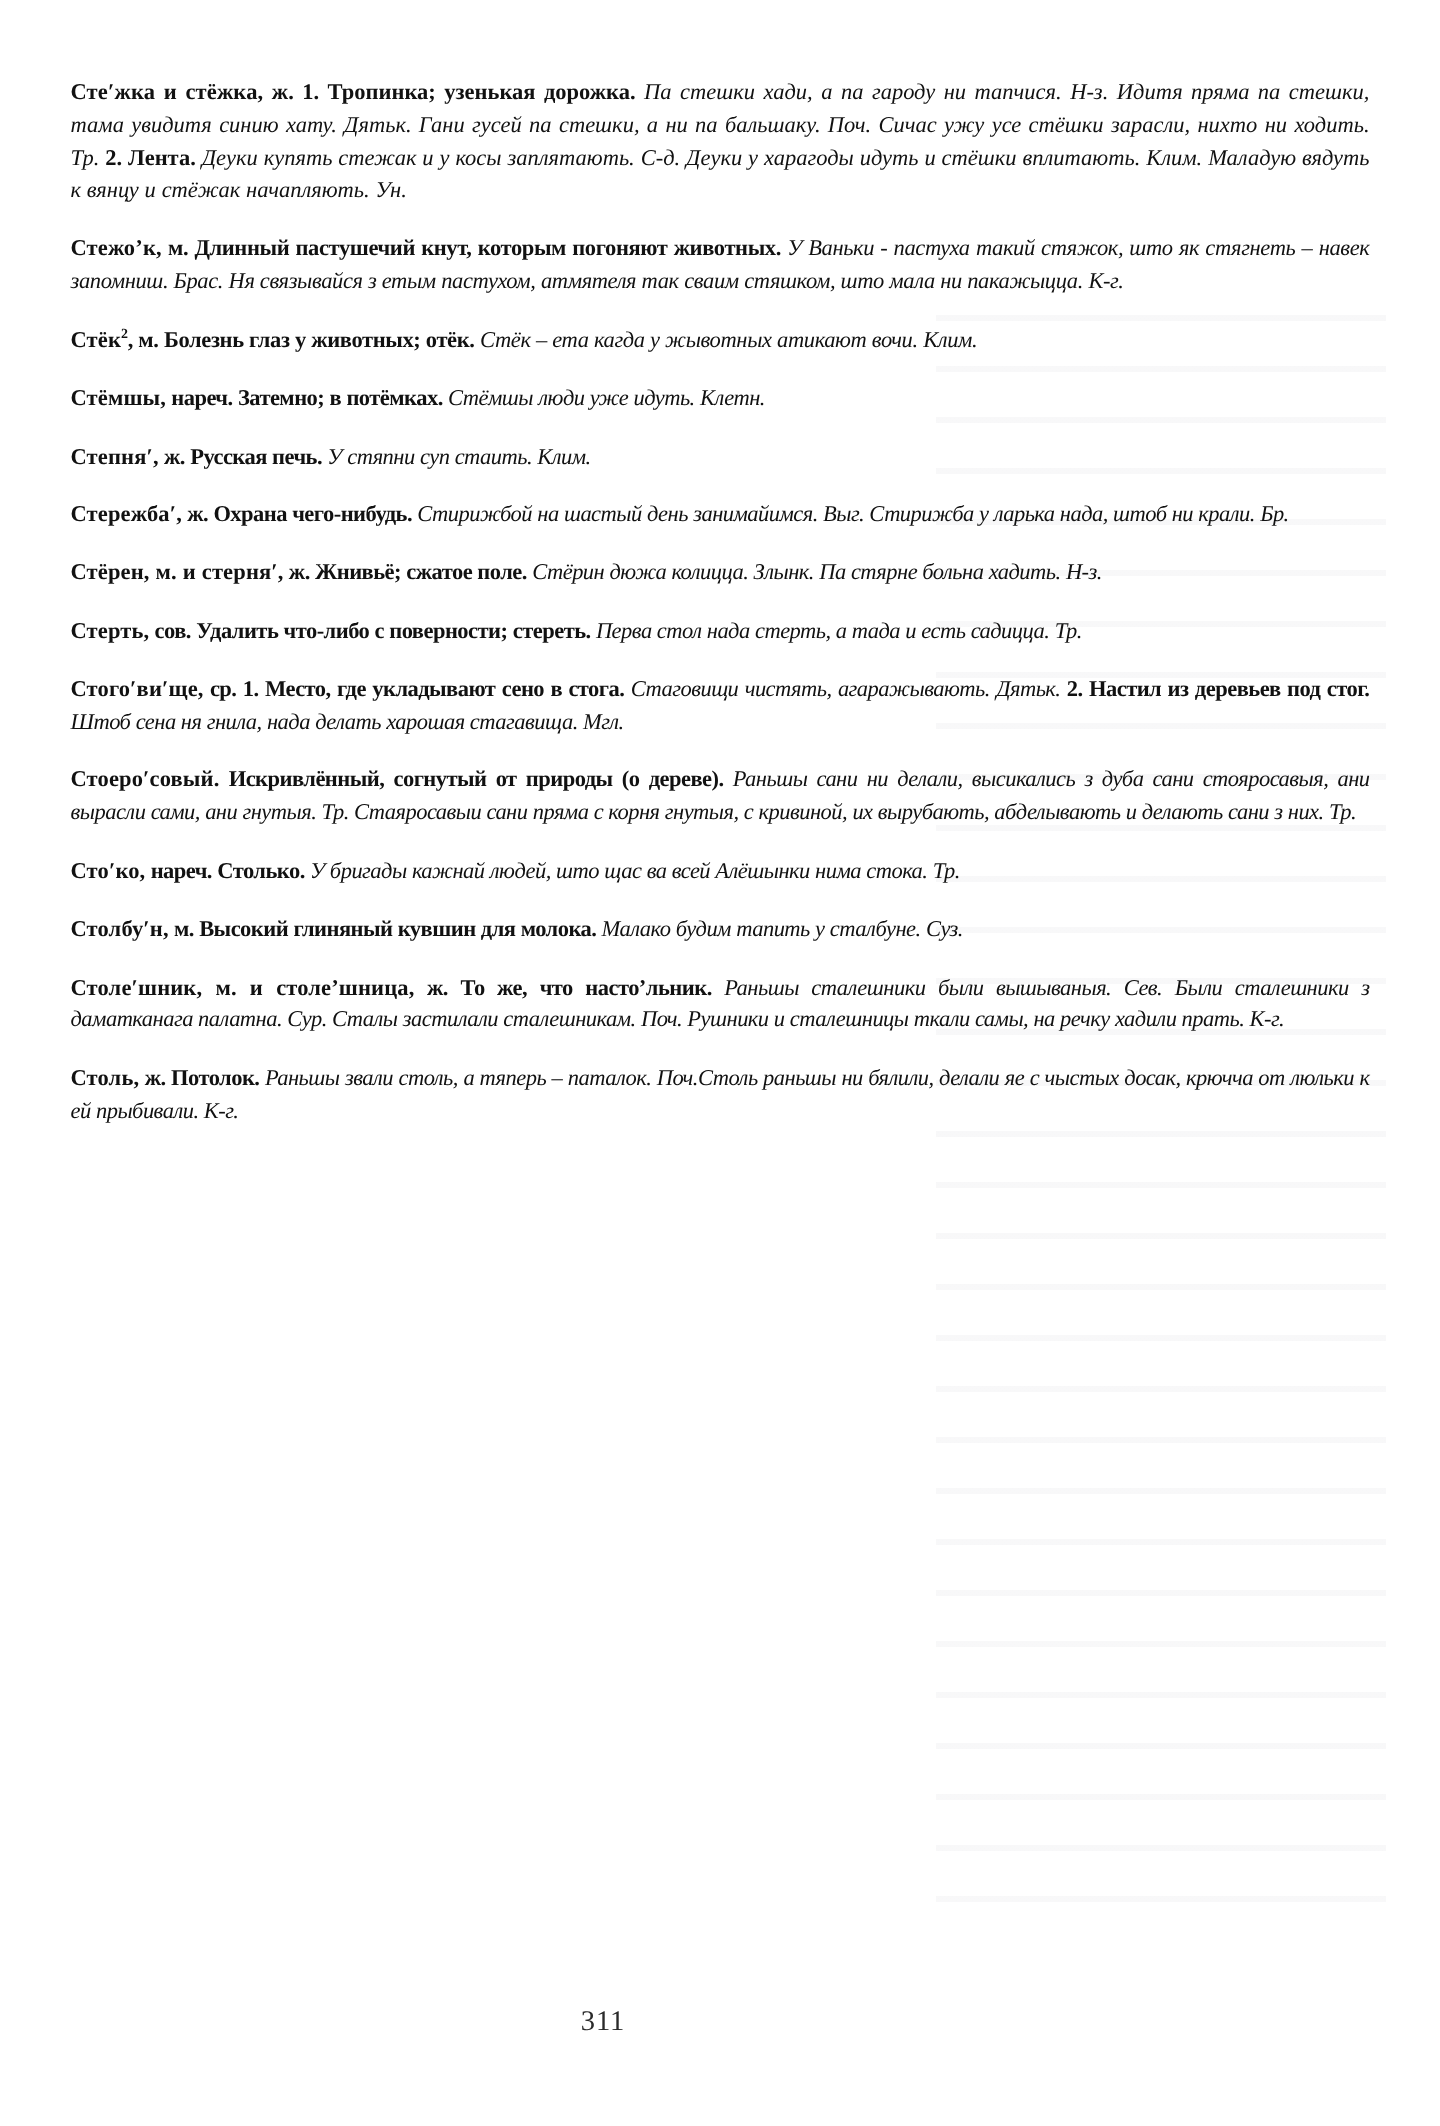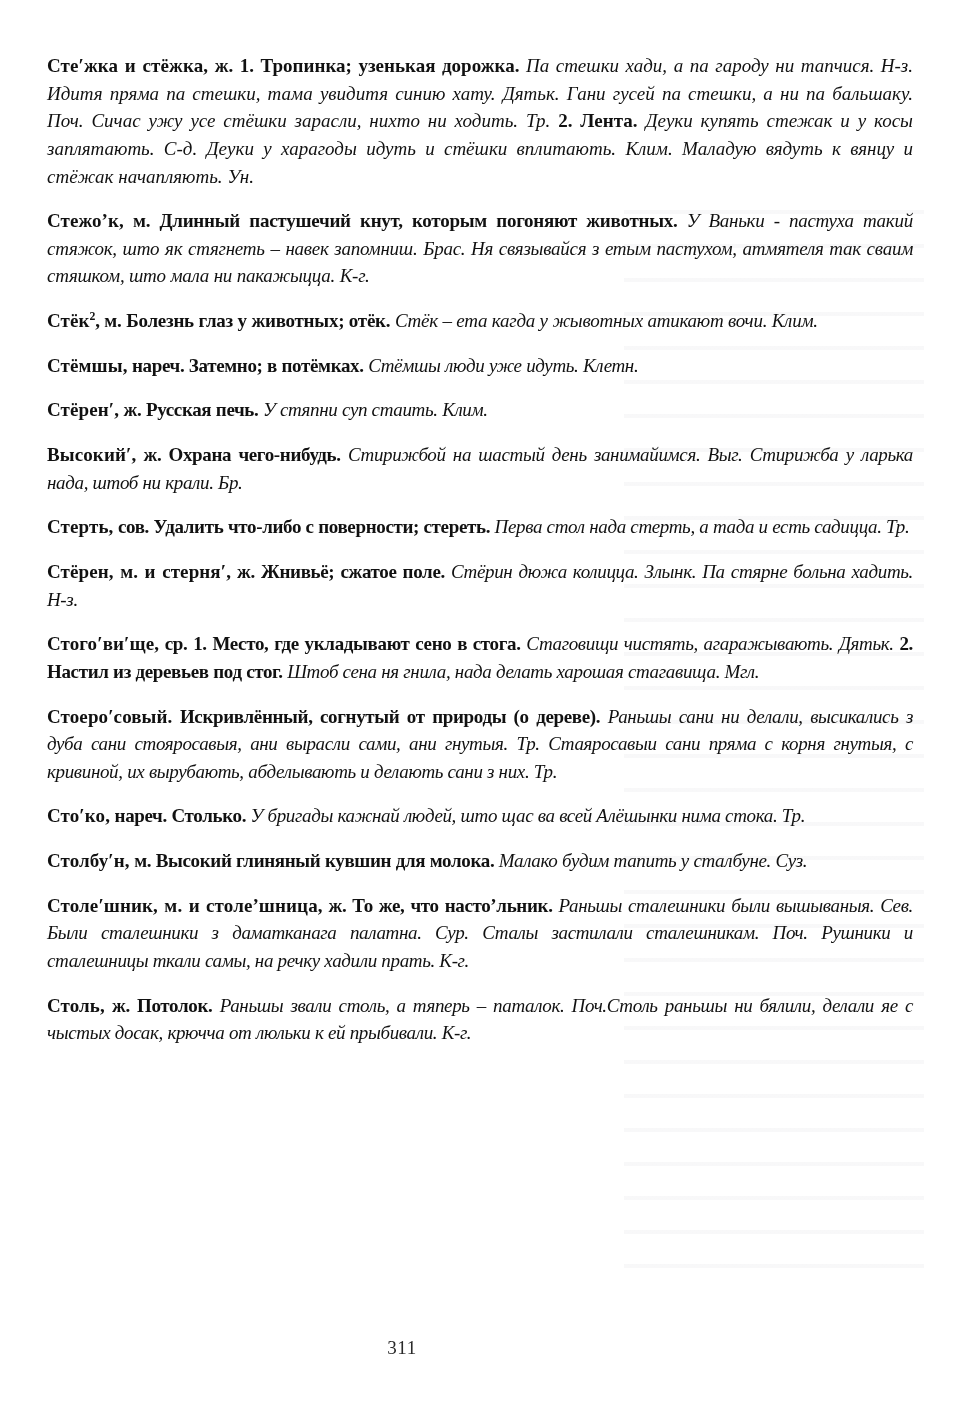--- a/index.html
+++ b/index.html
@@ -29,21 +29,21 @@
 
   .column {
     position: absolute;
     left: 47px;
     top: 52px;
     width: 866px;
   }
 
   .entry {
     margin: 0 0 17px 0;
-    font-size: 19px;
+    font-size: 15px;
     line-height: 1.455;
     text-align: justify;
     text-justify: inter-word;
     word-spacing: 0.1px;
   }
   .entry:last-of-type {
     margin-bottom: 16px;
   }
 
   
@@ -114,24 +114,24 @@
 
 <div class="page">
 
   <div class="ghost"></div>
 
   <div class="column" id="entry-column">
       <p class="entry"><span class="hw">Сте′жка и стёжка,</span><span class="gram"> ж.</span><span class="sense-num"> 1.</span><span class="def"> Тропинка; узенькая дорожка.</span><span class="ex"> Па стешки хади, а па гароду ни тапчися.</span><span class="src"> Н-з.</span><span class="ex">  Идитя пряма па стешки, тама увидитя синию хату.</span><span class="src"> Дятьк.</span><span class="ex">  Гани гусей па стешки, а ни па бальшаку.</span><span class="src"> Поч.</span><span class="ex">  Сичас ужу усе стёшки зарасли, нихто ни ходить.</span><span class="src"> Тр.</span><span class="sense-num"> 2.</span><span class="def"> Лента.</span><span class="ex"> Деуки купять стежак и у косы заплятають.</span><span class="src"> С-д.</span><span class="ex"> Деуки у харагоды идуть и стёшки вплитають.</span><span class="src"> Клим.</span><span class="ex"> Маладую вядуть к вянцу и стёжак начапляють.</span><span class="src"> Ун.</span></p>
       <p class="entry dense"><span class="hw">Стежо’к,</span><span class="gram"> м.</span><span class="def"> Длинный пастушечий кнут, которым погоняют животных.</span><span class="ex"> У Ваньки - пастуха такий стяжок, што як стягнеть – навек запомниш.</span><span class="src"> Брас.</span><span class="ex"> Ня связывайся з етым пастухом, атмятеля так сваим стяшком, што мала ни пакажыцца.</span><span class="src"> К-г.</span></p>
       <p class="entry dense"><span class="hw">Стёк</span><span class="sup">2</span><span class="gram">, м.</span><span class="def"> Болезнь глаз у животных; отёк.</span><span class="ex"> Стёк – ета кагда у жывотных атикают вочи.</span><span class="src"> Клим.</span></p>
       <p class="entry dense dense-2"><span class="hw">Стёмшы,</span><span class="gram"> нареч.</span><span class="def"> Затемно; в потёмках.</span><span class="ex"> Стёмшы люди уже идуть.</span><span class="src"> Клетн.</span></p>
-      <p class="entry dense dense-2"><span class="hw">Стёрен′,</span><span class="gram"> ж.</span><span class="def"> Русская печь.</span><span class="ex"> У стяпни суп стаить.</span><span class="src"> Клим.</span></p>
-      <p class="entry dense dense-2"><span class="hw">Высокий′,</span><span class="gram"> ж.</span><span class="def"> Охрана чего-нибудь.</span><span class="ex"> Стирижбой на шастый день занимайимся.</span><span class="src"> Выг.</span><span class="ex"> Стирижба у ларька нада, штоб ни крали.</span><span class="src"> Бр.</span></p>
+      <p class="entry dense dense-2"><span class="hw">Степня′,</span><span class="gram"> ж.</span><span class="def"> Русская печь.</span><span class="ex"> У стяпни суп стаить.</span><span class="src"> Клим.</span></p>
+      <p class="entry dense dense-2"><span class="hw">Стережба′,</span><span class="gram"> ж.</span><span class="def"> Охрана чего-нибудь.</span><span class="ex"> Стирижбой на шастый день занимайимся.</span><span class="src"> Выг.</span><span class="ex"> Стирижба у ларька нада, штоб ни крали.</span><span class="src"> Бр.</span></p>
+      <p class="entry dense dense-2"><span class="hw">Стёрен, м. и стерня′,</span><span class="gram"> ж.</span><span class="def"> Жнивьё; сжатое поле.</span><span class="ex"> Стёрин дюжа колицца.</span><span class="src"> Злынк.</span><span class="ex"> Па стярне больна хадить.</span><span class="src"> Н-з.</span></p>
       <p class="entry dense dense-2"><span class="hw">Стерть,</span><span class="gram"> сов.</span><span class="def"> Удалить что-либо с поверности; стереть.</span><span class="ex"> Перва стол нада стерть, а тада и есть садицца.</span><span class="src"> Тр.</span></p>
-      <p class="entry dense dense-2"><span class="hw">Стёрен, м. и стерня′,</span><span class="gram"> ж.</span><span class="def"> Жнивьё; сжатое поле.</span><span class="ex"> Стёрин дюжа колицца.</span><span class="src"> Злынк.</span><span class="ex"> Па стярне больна хадить.</span><span class="src"> Н-з.</span></p>
       <p class="entry dense dense-2"><span class="hw">Стого′ви′ще,</span><span class="gram"> ср.</span><span class="sense-num"> 1.</span><span class="def"> Место, где укладывают сено в стога.</span><span class="ex"> Стаговищи чистять, агаражывають.</span><span class="src"> Дятьк.</span><span class="sense-num"> 2.</span><span class="def"> Настил из деревьев под стог.</span><span class="ex"> Штоб сена ня гнила, нада делать харошая стагавища.</span><span class="src"> Мгл.</span></p>
       <p class="entry dense dense-2"><span class="hw">Стоеро′совый.</span><span class="def"> Искривлённый, согнутый от природы (о дереве).</span><span class="ex"> Раньшы сани ни делали, высикались з дуба сани стояросавыя, ани вырасли сами, ани гнутыя.</span><span class="src"> Тр.</span><span class="ex"> Стаяросавыи сани пряма с корня гнутыя, с кривиной, их вырубають, абделывають и делають сани з них.</span><span class="src"> Тр.</span></p>
       <p class="entry dense dense-2"><span class="hw">Сто′ко,</span><span class="gram"> нареч.</span><span class="def"> Столько.</span><span class="ex"> У бригады кажнай людей, што щас ва всей Алёшынки нима стока.</span><span class="src"> Тр.</span></p>
       <p class="entry dense dense-2"><span class="hw">Столбу′н,</span><span class="gram"> м.</span><span class="def"> Высокий глиняный кувшин для молока.</span><span class="ex"> Малако будим тапить у сталбуне.</span><span class="src"> Суз.</span></p>
       <p class="entry dense dense-2"><span class="hw">Столе′шник, м. и столе’шница,</span><span class="gram"> ж.</span><span class="def"> То же, что насто’льник.</span><span class="ex"> Раньшы сталешники были вышываныя.</span><span class="src"> Сев.</span><span class="ex"> Были сталешники з даматканага палатна.</span><span class="src"> Сур.</span><span class="ex">  Сталы застилали сталешникам.</span><span class="src"> Поч.</span><span class="ex"> Рушники и сталешницы ткали самы, на речку хадили прать.</span><span class="src"> К-г.</span></p>
       <p class="entry dense dense-2"><span class="hw">Столь,</span><span class="gram"> ж.</span><span class="def"> Потолок.</span><span class="ex"> Раньшы звали столь, а тяперь – паталок.</span><span class="src"> Поч.</span><span class="ex">Столь раньшы ни бялили, делали яе с  чыстых досак, крючча от люльки к ей прыбивали.</span><span class="src"> К-г.</span></p>
     </div>
 
   <div class="folio">311</div>
 

